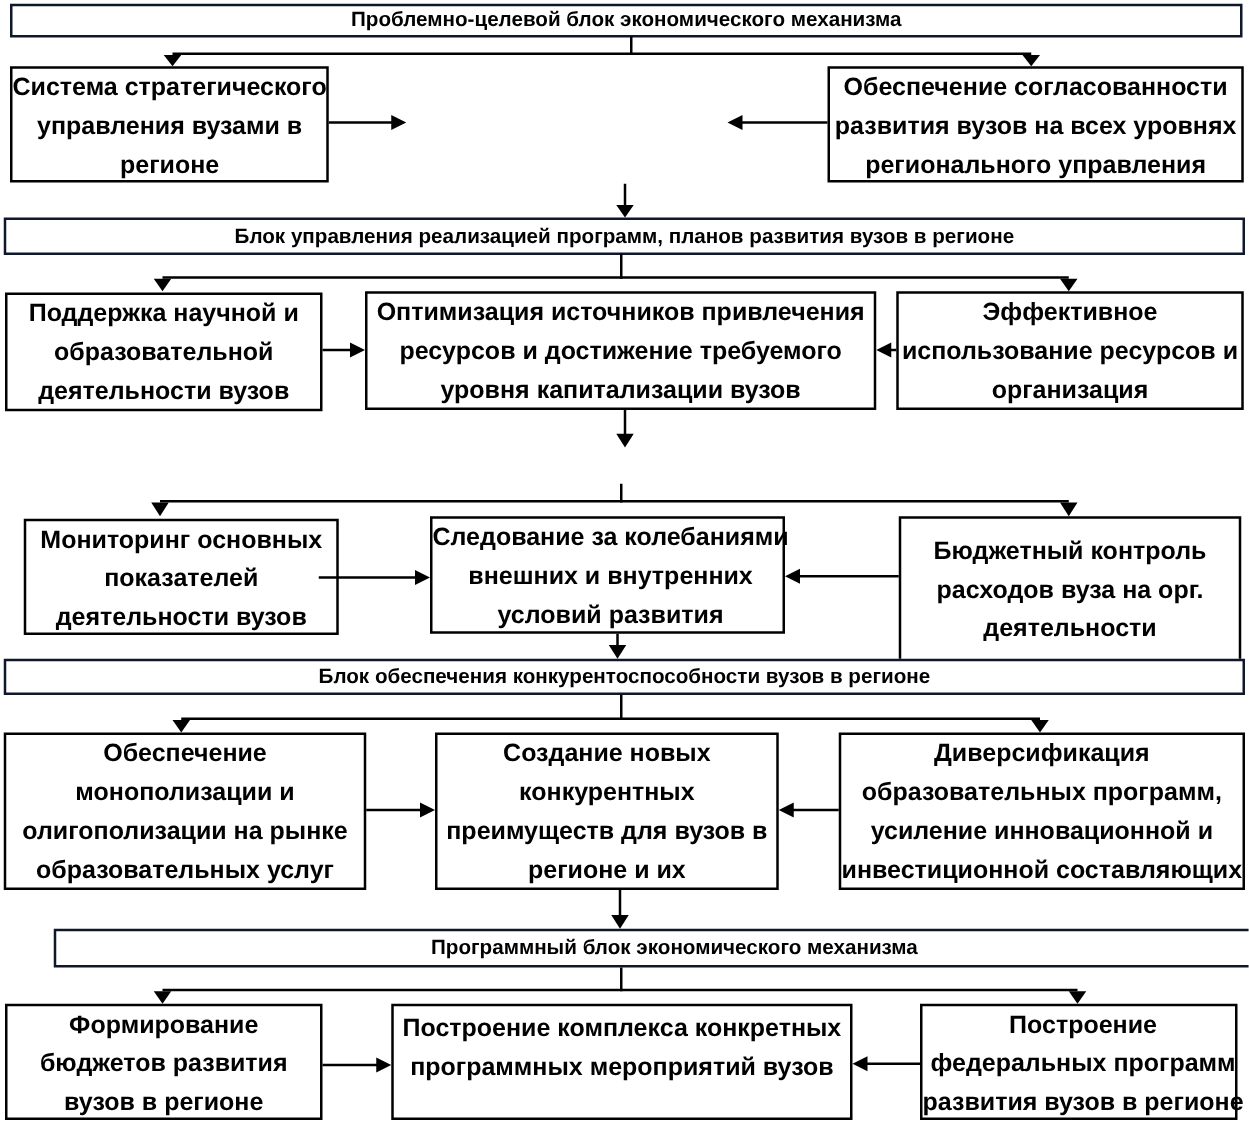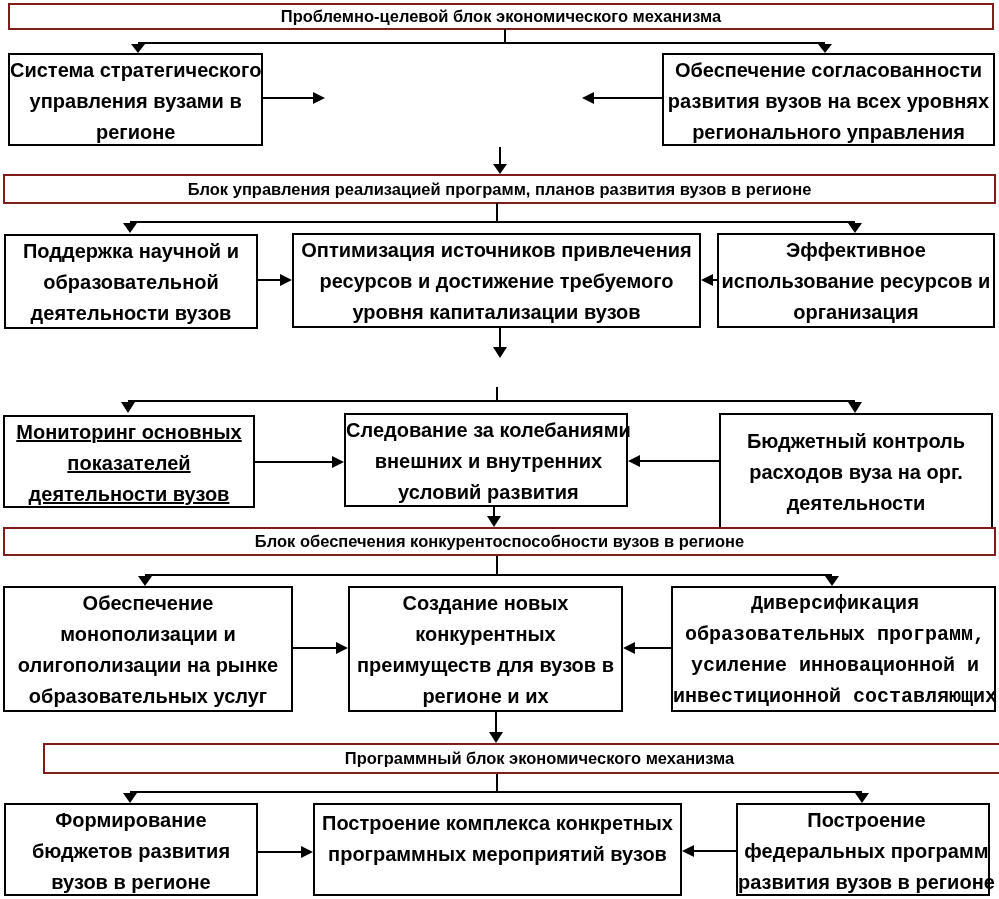--- a/index.html
+++ b/index.html
@@ -2,21 +2,21 @@
 <html><head>
 <meta charset="utf-8">
 <style>
   html,body{margin:0;padding:0;background:#ffffff;}
   #canvas{
     position:relative;width:999px;height:899px;background:#ffffff;
     font-family:"Liberation Sans","DejaVu Sans",sans-serif;
     color:#000;overflow:hidden;
   }
   .hdr{
-    position:absolute;box-sizing:border-box;border:2px solid #7f1d1d;background:#fff;
+    position:absolute;box-sizing:border-box;border:2px solid #0f172a;background:#fff;
     display:grid;place-items:center;text-align:center;
     font-weight:bold;font-size:16.5px;white-space:pre;
   }
   .box{
     position:absolute;box-sizing:border-box;border:2px solid #000;background:#fff;
     display:grid;place-items:center;text-align:center;
     font-weight:bold;font-size:20px;line-height:31px;white-space:pre;
   }
   .box.align-top{place-items:start center;padding-top:3px;}
   #arrows{position:absolute;left:0;top:0;pointer-events:none;}
@@ -40,40 +40,40 @@
   <div class="box" style="left:4px;top:234px;width:254px;height:95px;">Поддержка научной и
 образовательной
 деятельности вузов</div>
   <div class="box" style="left:292px;top:233px;width:409px;height:95px;">Оптимизация источников привлечения
 ресурсов и достижение требуемого
 уровня капитализации вузов</div>
   <div class="box" style="left:717px;top:233px;width:278px;height:95px;">Эффективное
 использование ресурсов и
 организация</div>
 
-  <div class="box" style="left:3px;top:415px;width:252px;height:93px;text-decoration:underline;">Мониторинг основных
+  <div class="box" style="left:19px;top:415px;width:252px;height:93px;">Мониторинг основных
 показателей
 деятельности вузов</div>
   <div class="box" style="left:344px;top:413px;width:284px;height:94px;">Следование за колебаниями
 внешних и внутренних
 условий развития</div>
   <div class="box" style="left:719px;top:413px;width:274px;height:118px;">Бюджетный контроль
 расходов вуза на орг.
 деятельности</div>
 
   <div class="hdr" style="left:3px;top:527px;width:993px;height:29px;">Блок обеспечения конкурентоспособности вузов в регионе</div>
   <div class="box" style="left:3px;top:586px;width:290px;height:126px;">Обеспечение
 монополизации и
 олигополизации на рынке
 образовательных услуг</div>
   <div class="box" style="left:348px;top:586px;width:275px;height:126px;">Создание новых
 конкурентных
 преимуществ для вузов в
 регионе и их</div>
-  <div class="box" style="left:671px;top:586px;width:325px;height:126px;font-family:Liberation Mono, monospace;">Диверсификация
+  <div class="box" style="left:671px;top:586px;width:325px;height:126px;">Диверсификация
 образовательных программ,
 усиление инновационной и
 инвестиционной составляющих</div>
 
   <div class="hdr" style="left:3px;top:743px;width:993px;height:31px;margin-left:40px;">Программный блок экономического механизма</div>
   <div class="box" style="left:4px;top:803px;width:254px;height:93px;">Формирование
 бюджетов развития
 вузов в регионе</div>
   <div class="box align-top" style="left:313px;top:803px;width:369px;height:93px;">Построение комплекса конкретных
 программных мероприятий вузов</div>

